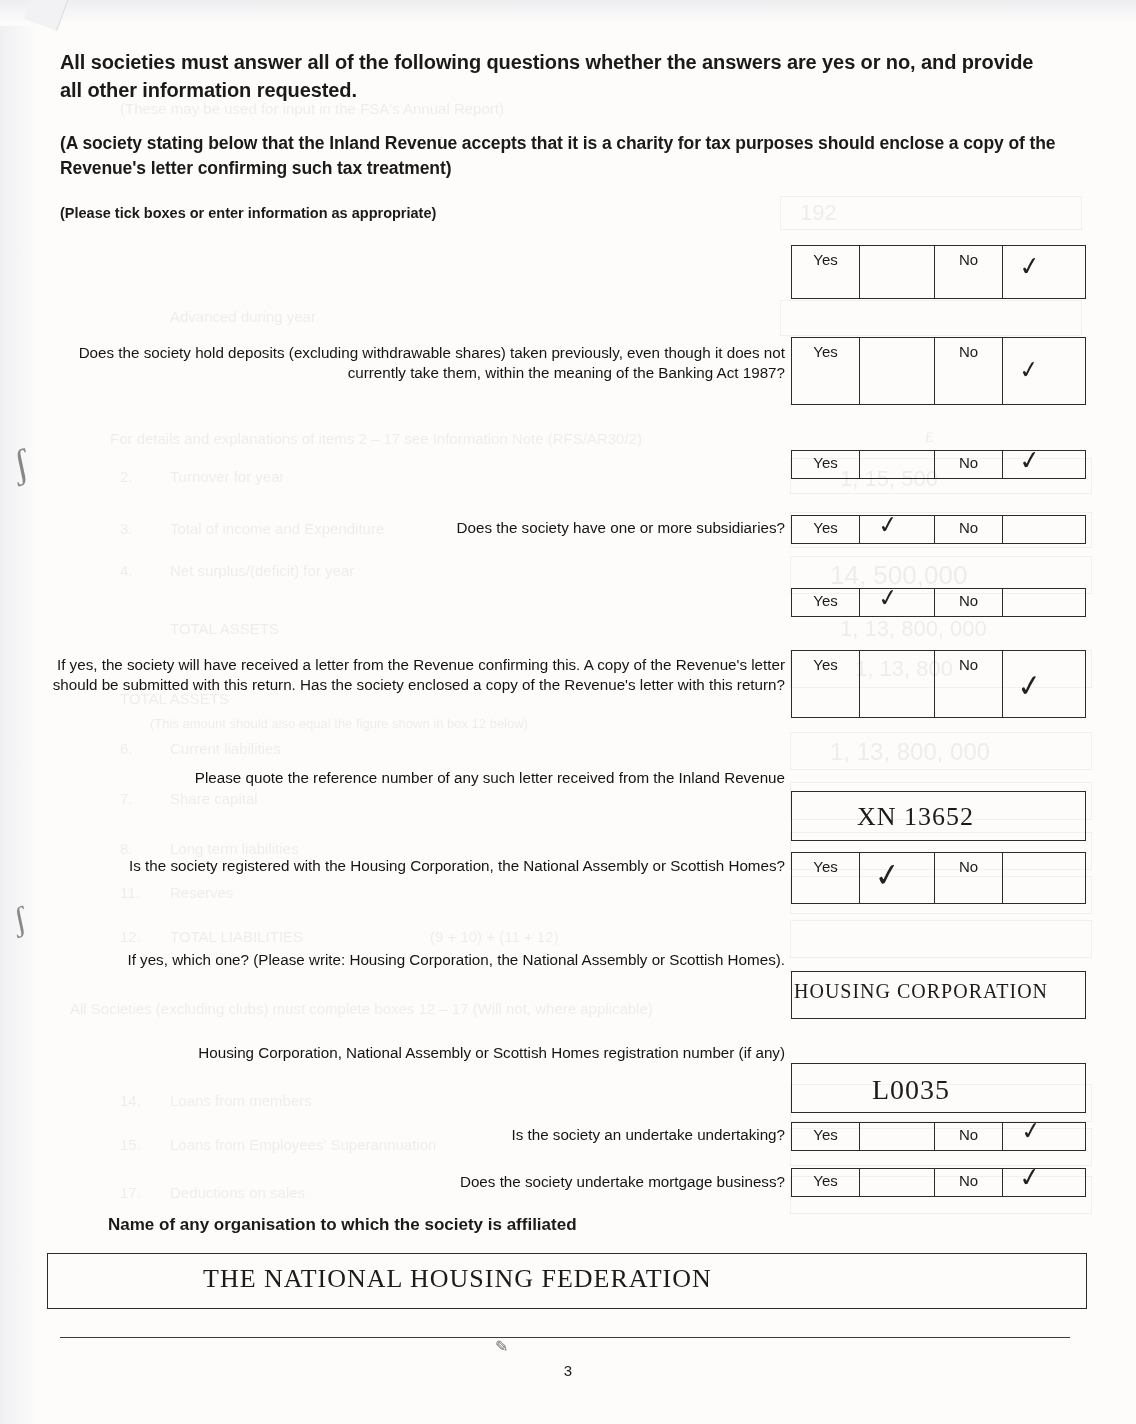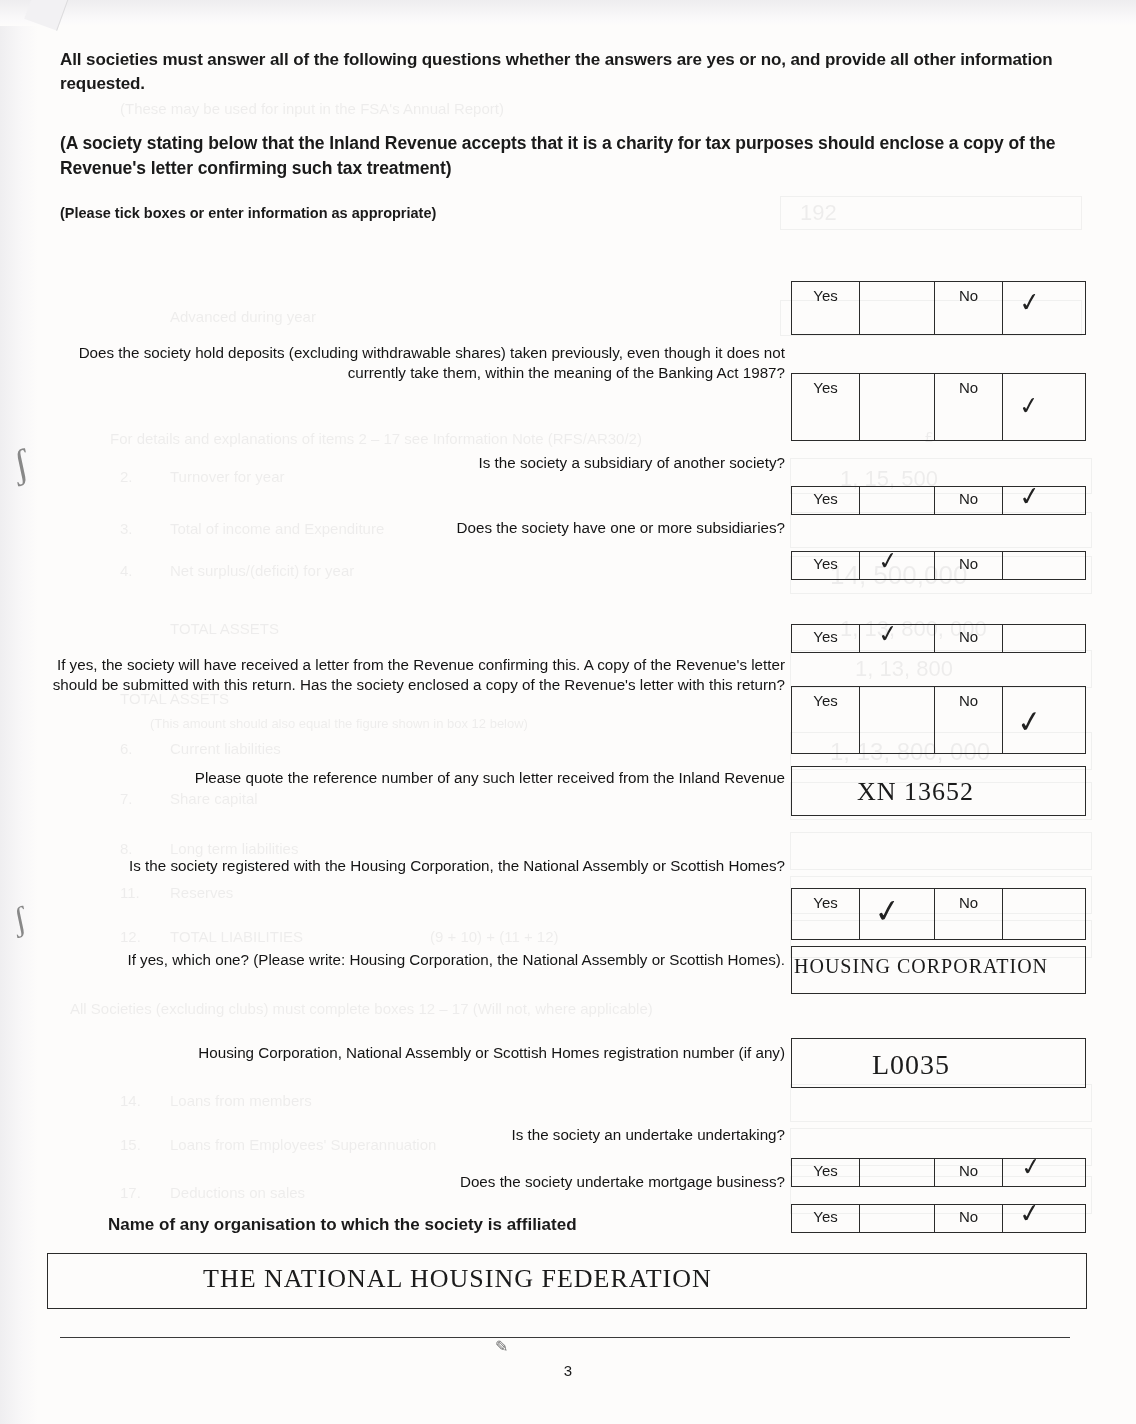--- a/index.html
+++ b/index.html
@@ -54,21 +54,21 @@
 
   .content {
     position: absolute;
     left: 0; top: 0;
     width: 1136px; height: 1424px;
   }
 
   .intro-1 {
     position: absolute;
     left: 60px; top: 48px; width: 1000px;
-    font-size: 17px;
+    font-size: 20px;
     font-weight: bold;
     line-height: 1.42;
     letter-spacing: -0.1px;
   }
   .intro-2 {
     position: absolute;
     left: 60px; top: 131px; width: 1010px;
     font-size: 17.5px;
     font-weight: bold;
     line-height: 1.42;
@@ -88,21 +88,20 @@
     color: #141414;
   }
 
   
   .ynbox {
     position: absolute;
     border: 1px solid #2b2b2b;
     box-sizing: border-box;
     display: flex;
     align-items: stretch;
-    margin-top: 36px;
   }
   .ynbox .cell {
     box-sizing: border-box;
     position: relative;
   }
   .ynbox .lbl {
     width: 68px;
     border-right: 1px solid #2b2b2b;
     font-size: 15px;
     display: flex;
@@ -127,20 +126,21 @@
     color: #222;
     font-size: 30px;
     line-height: 1;
     transform: rotate(-8deg);
   }
 
   .writebox {
     position: absolute;
     border: 1px solid #2b2b2b;
     box-sizing: border-box;
+    margin-top: 25px;
   }
   .hand {
     position: absolute;
     font-family: "Liberation Serif", serif;
     color: #1b1b1b;
     letter-spacing: 1px;
   }
 
   .affil-label {
     position: absolute;
@@ -265,21 +265,20 @@
     <div class="q-text" style="left:60px; top:343px; width:725px;">Does the society hold deposits (excluding withdrawable shares) taken previously, even though it does not currently take them, within the meaning of the Banking Act 1987?</div>
     <div class="ynbox" style="left:791px; top:337px; width:295px; height:68px;">
       <div class="cell lbl">Yes</div>
       <div class="cell tickcell"></div>
       <div class="cell lbl second">No</div>
       <div class="cell tickcell last">
         <span class="tick" style="left:16px; top:20px; font-size:24px;">✓</span>
       </div>
     </div>
 
-    <div class="q-text" style="left:300px; top:453px; width:485px;">Is the society a subsidiary of another society?</div>
     <div class="ynbox" style="left:791px; top:450px; width:295px; height:29px;">
       <div class="cell lbl" style="padding-top:3px;">Yes</div>
       <div class="cell tickcell"></div>
       <div class="cell lbl second" style="padding-top:3px;">No</div>
       <div class="cell tickcell last">
         <span class="tick" style="left:16px; top:-3px; font-size:26px;">✓</span>
       </div>
     </div>
 
     <div class="q-text" style="left:300px; top:518px; width:485px;">Does the society have one or more subsidiaries?</div>

